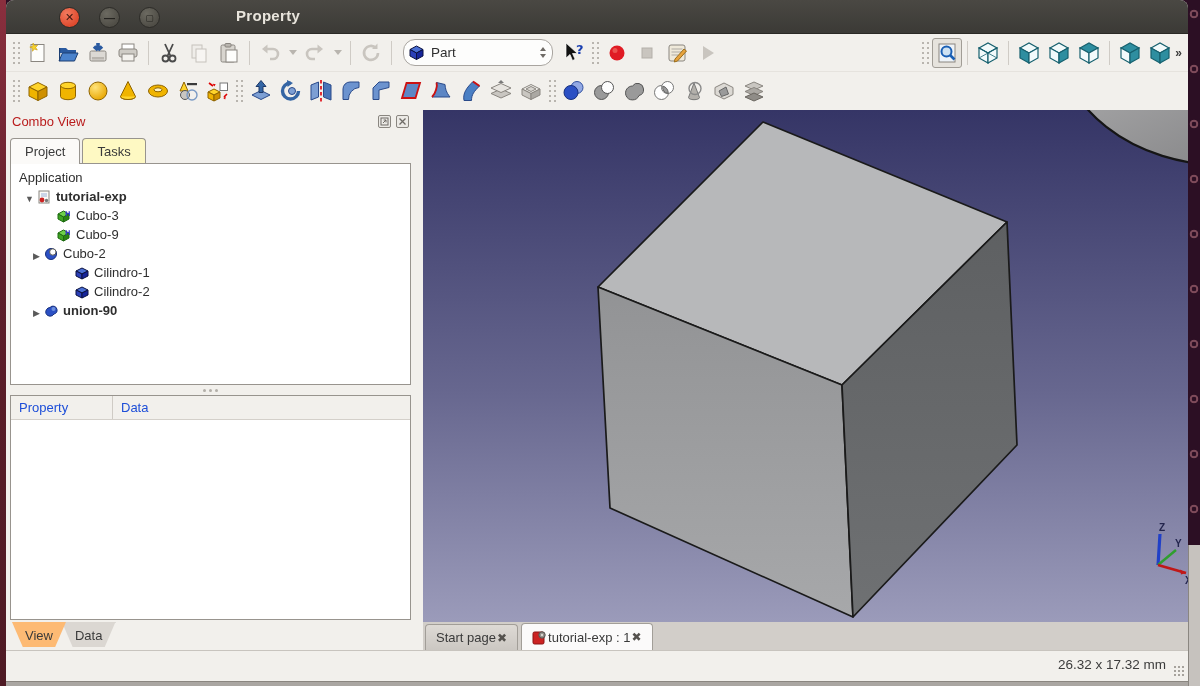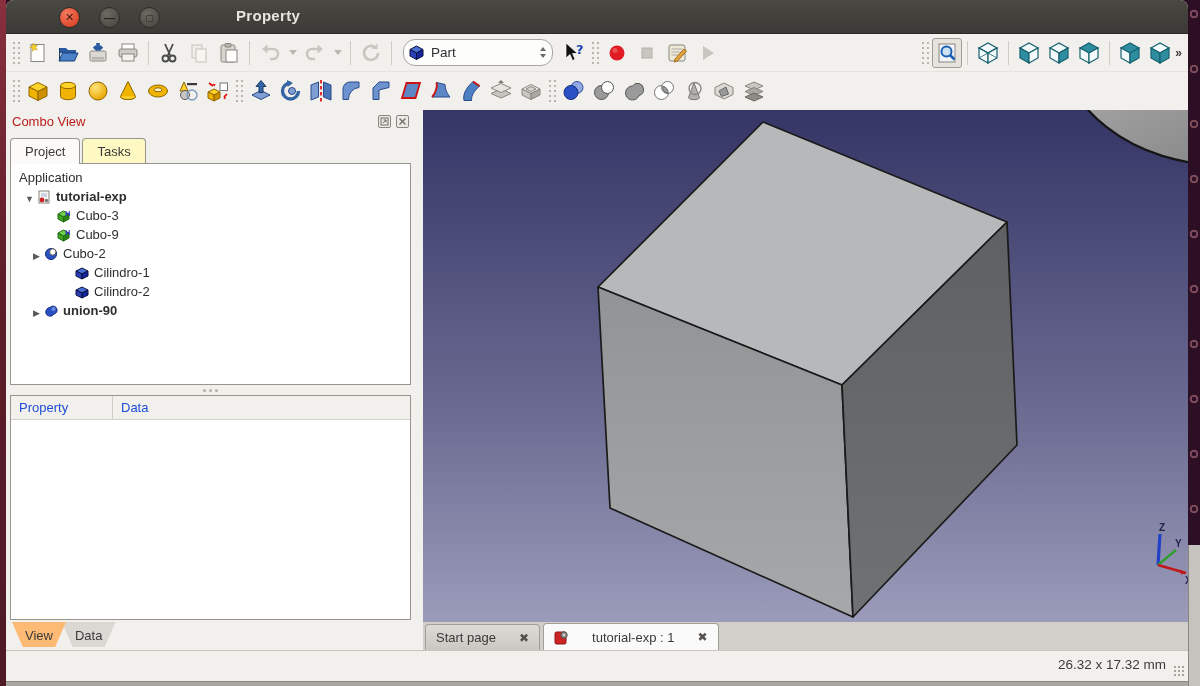--- a/index.html
+++ b/index.html
@@ -90,21 +90,21 @@
   .btab.active { background:#fdba74; z-index:2; }
 
   
   .vsplit { width:8px; height:540px; background:#f2f0ec; flex:0 0 auto; }
 
   
   .vpcol { position:relative; width:765px; height:540px; }
   .viewport { position:absolute; left:0; top:0; width:765px; height:512px; display:block; }
   .mdibar { position:absolute; left:0; top:512px; width:765px; height:28px; background:#d2cec9;
     display:flex; align-items:flex-end; padding-left:2px; }
-  .mtab { height:26px; display:flex; align-items:center; gap:23px; padding:0 10px; font-size:13px; color:#3a3a3a;
+  .mtab { height:26px; display:flex; align-items:center; gap:1px; padding:0 10px; font-size:13px; color:#3a3a3a;
     border:1px solid #a29e98; border-bottom:none; border-radius:4px 4px 0 0;
     background:linear-gradient(#dedad5,#cbc7c2); margin-right:3px; }
   .mtab.active { background:#fbfafa; height:27px; }
   .mtab .x { font-size:12px; font-weight:bold; color:#55524e; }
 
   
   .statusbar { position:absolute; left:0; top:650px; width:1182px; height:31px; background:#f2f0ec;
     border-top:1px solid #c8c4be; }
   .sizeind { position:absolute; right:22px; top:6px; font-size:13.5px; color:#3c3c3c; }
   .gripdots { position:absolute; right:3px; bottom:4px; width:12px; height:12px;

